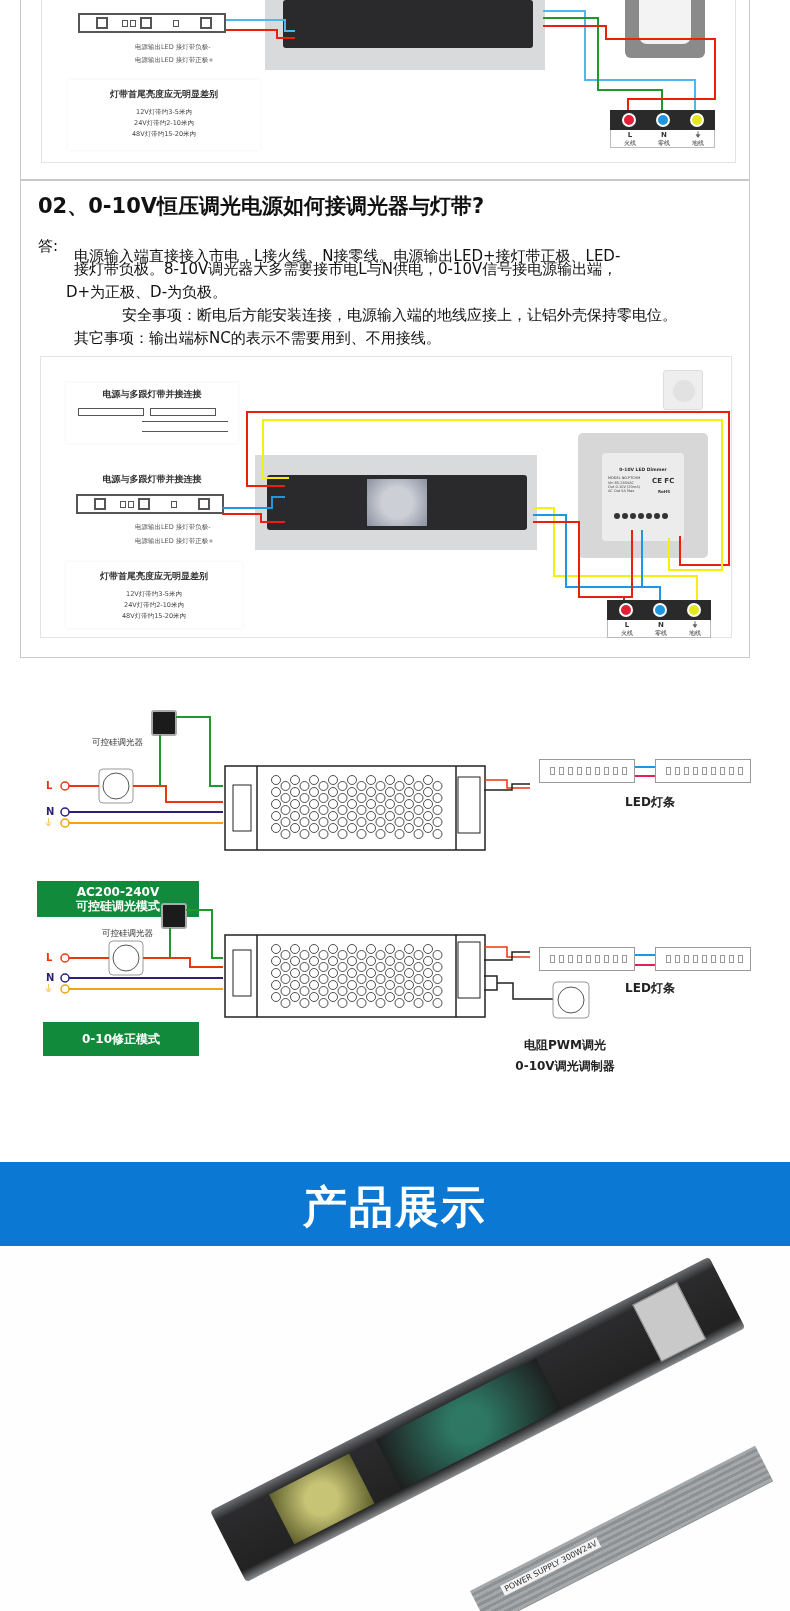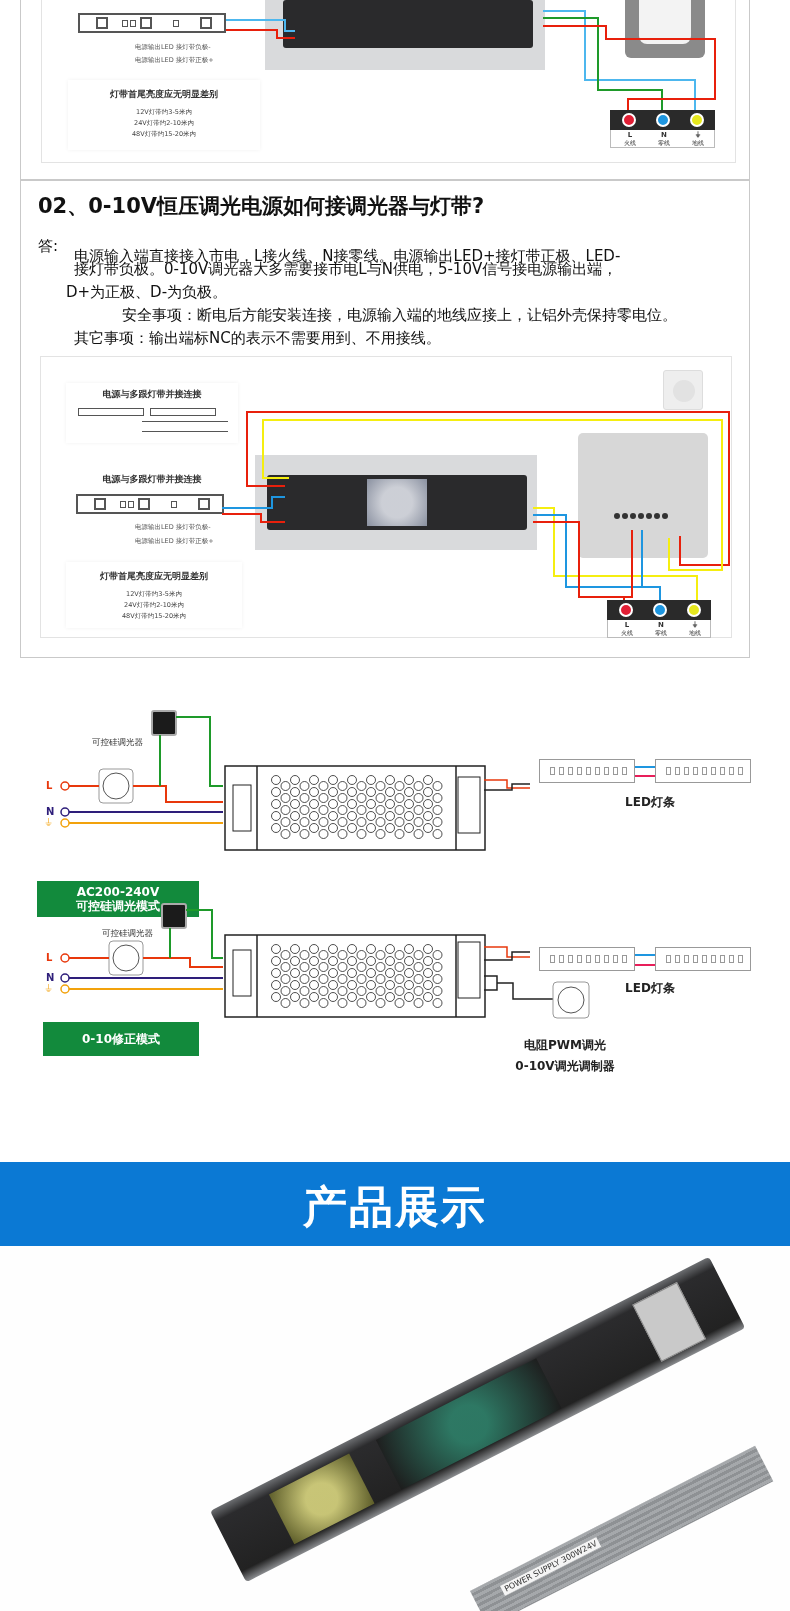--- a/index.html
+++ b/index.html
@@ -78,21 +78,21 @@
   <div class="lbl" style="left:4px; top:1px;"><b>L</b><span>火线</span></div>
   <div class="lbl" style="left:38px; top:1px;"><b>N</b><span>零线</span></div>
   <div class="lbl" style="left:72px; top:1px;"><b>⏚</b><span>地线</span></div>
 </div>
 
 <div class="panel" style="left:20px; top:180px; width:730px; height:478px;"></div>
 <div class="q abs" style="left:38px; top:192px;">02、0-10V恒压调光电源如何接调光器与灯带?</div>
 
 <div class="ans abs" style="left:38px; top:235px;">答:</div>
 <div class="ans abs" style="left:74px; top:245px;text-align:center;">电源输入端直接接入市电，L接火线、N接零线。电源输出LED+接灯带正极、LED-</div>
-<div class="ans abs" style="left:74px; top:258px;">接灯带负极。0-10V调光器大多需要接市电L与N供电，5-10V信号接电源输出端，</div>
+<div class="ans abs" style="left:74px; top:258px;">接灯带负极。8-10V调光器大多需要接市电L与N供电，0-10V信号接电源输出端，</div>
 <div class="ans abs" style="left:66px; top:281px;">D+为正极、D-为负极。</div>
 <div class="ans abs" style="left:74px; top:304px;margin-left:48px;">安全事项：断电后方能安装连接，电源输入端的地线应接上，让铝外壳保持零电位。</div>
 <div class="ans abs" style="left:74px; top:327px;">其它事项：输出端标NC的表示不需要用到、不用接线。</div>
 
 <div class="inner" style="left:40px; top:356px; width:692px; height:282px;"></div>
 
 <div class="card" style="left:66px; top:383px; width:172px; height:60px;">
   <div class="cardTitle" style="margin-top:5px;">电源与多跟灯带并接连接</div>
   <div class="abs" style="left:12px; top:25px; width:66px; height:8px; border:1px solid #555;"></div>
   <div class="abs" style="left:84px; top:25px; width:66px; height:8px; border:1px solid #555;"></div>
@@ -123,20 +123,29 @@
   <div class="psu-body" style="left:12px; top:20px; width:260px; height:55px;">
     <div class="abs" style="left:100px; top:4px; width:60px; height:47px; background:radial-gradient(circle, #e9ecf4 40%, #9aa2b4 100%); opacity:0.85;"></div>
   </div>
 </div>
 
 <div class="abs" style="left:663px; top:370px; width:40px; height:40px; background:#eee; border:1px solid #ddd; border-radius:3px;">
   <div class="abs" style="left:9px; top:9px; width:22px; height:22px; border-radius:50%; background:#e2e2e2;"></div>
 </div>
 
 <div class="abs" style="left:578px; top:433px; width:130px; height:125px; background:#d7d7d7; border-radius:5px;">
+  <div class="abs" style="left:24px; top:20px; width:82px; height:88px; background:#ececec; border-radius:4px;">
+    <div class="abs" style="left:4px; top:14px; width:74px; font-size:4.5px; font-weight:bold; text-align:center; color:#333;">0-10V LED Dimmer</div>
+    <div class="abs" style="left:6px; top:23px; font-size:3.5px; color:#333;">MODEL NO.PTCHM</div>
+    <div class="abs" style="left:6px; top:28px; font-size:3.5px; color:#444;">Vin 85-265VAC</div>
+    <div class="abs" style="left:6px; top:32px; font-size:3.5px; color:#444;">Out 0-10V (20mA)</div>
+    <div class="abs" style="left:6px; top:36px; font-size:3.5px; color:#444;">AC Out 5A Max</div>
+    <div class="abs" style="left:50px; top:24px; font-size:7px; font-weight:bold; color:#333;">CE FC</div>
+    <div class="abs" style="left:56px; top:36px; font-size:4px; font-weight:bold; color:#333;">RoHS</div>
+  </div>
   <div class="abs" style="left:36px; top:80px; width:62px; height:8px;">
     <span class="abs" style="left:0; width:6px; height:6px; border-radius:50%; background:#333;"></span>
     <span class="abs" style="left:8px; width:6px; height:6px; border-radius:50%; background:#333;"></span>
     <span class="abs" style="left:16px; width:6px; height:6px; border-radius:50%; background:#333;"></span>
     <span class="abs" style="left:24px; width:6px; height:6px; border-radius:50%; background:#333;"></span>
     <span class="abs" style="left:32px; width:6px; height:6px; border-radius:50%; background:#333;"></span>
     <span class="abs" style="left:40px; width:6px; height:6px; border-radius:50%; background:#333;"></span>
     <span class="abs" style="left:48px; width:6px; height:6px; border-radius:50%; background:#333;"></span>
   </div>
 </div>

